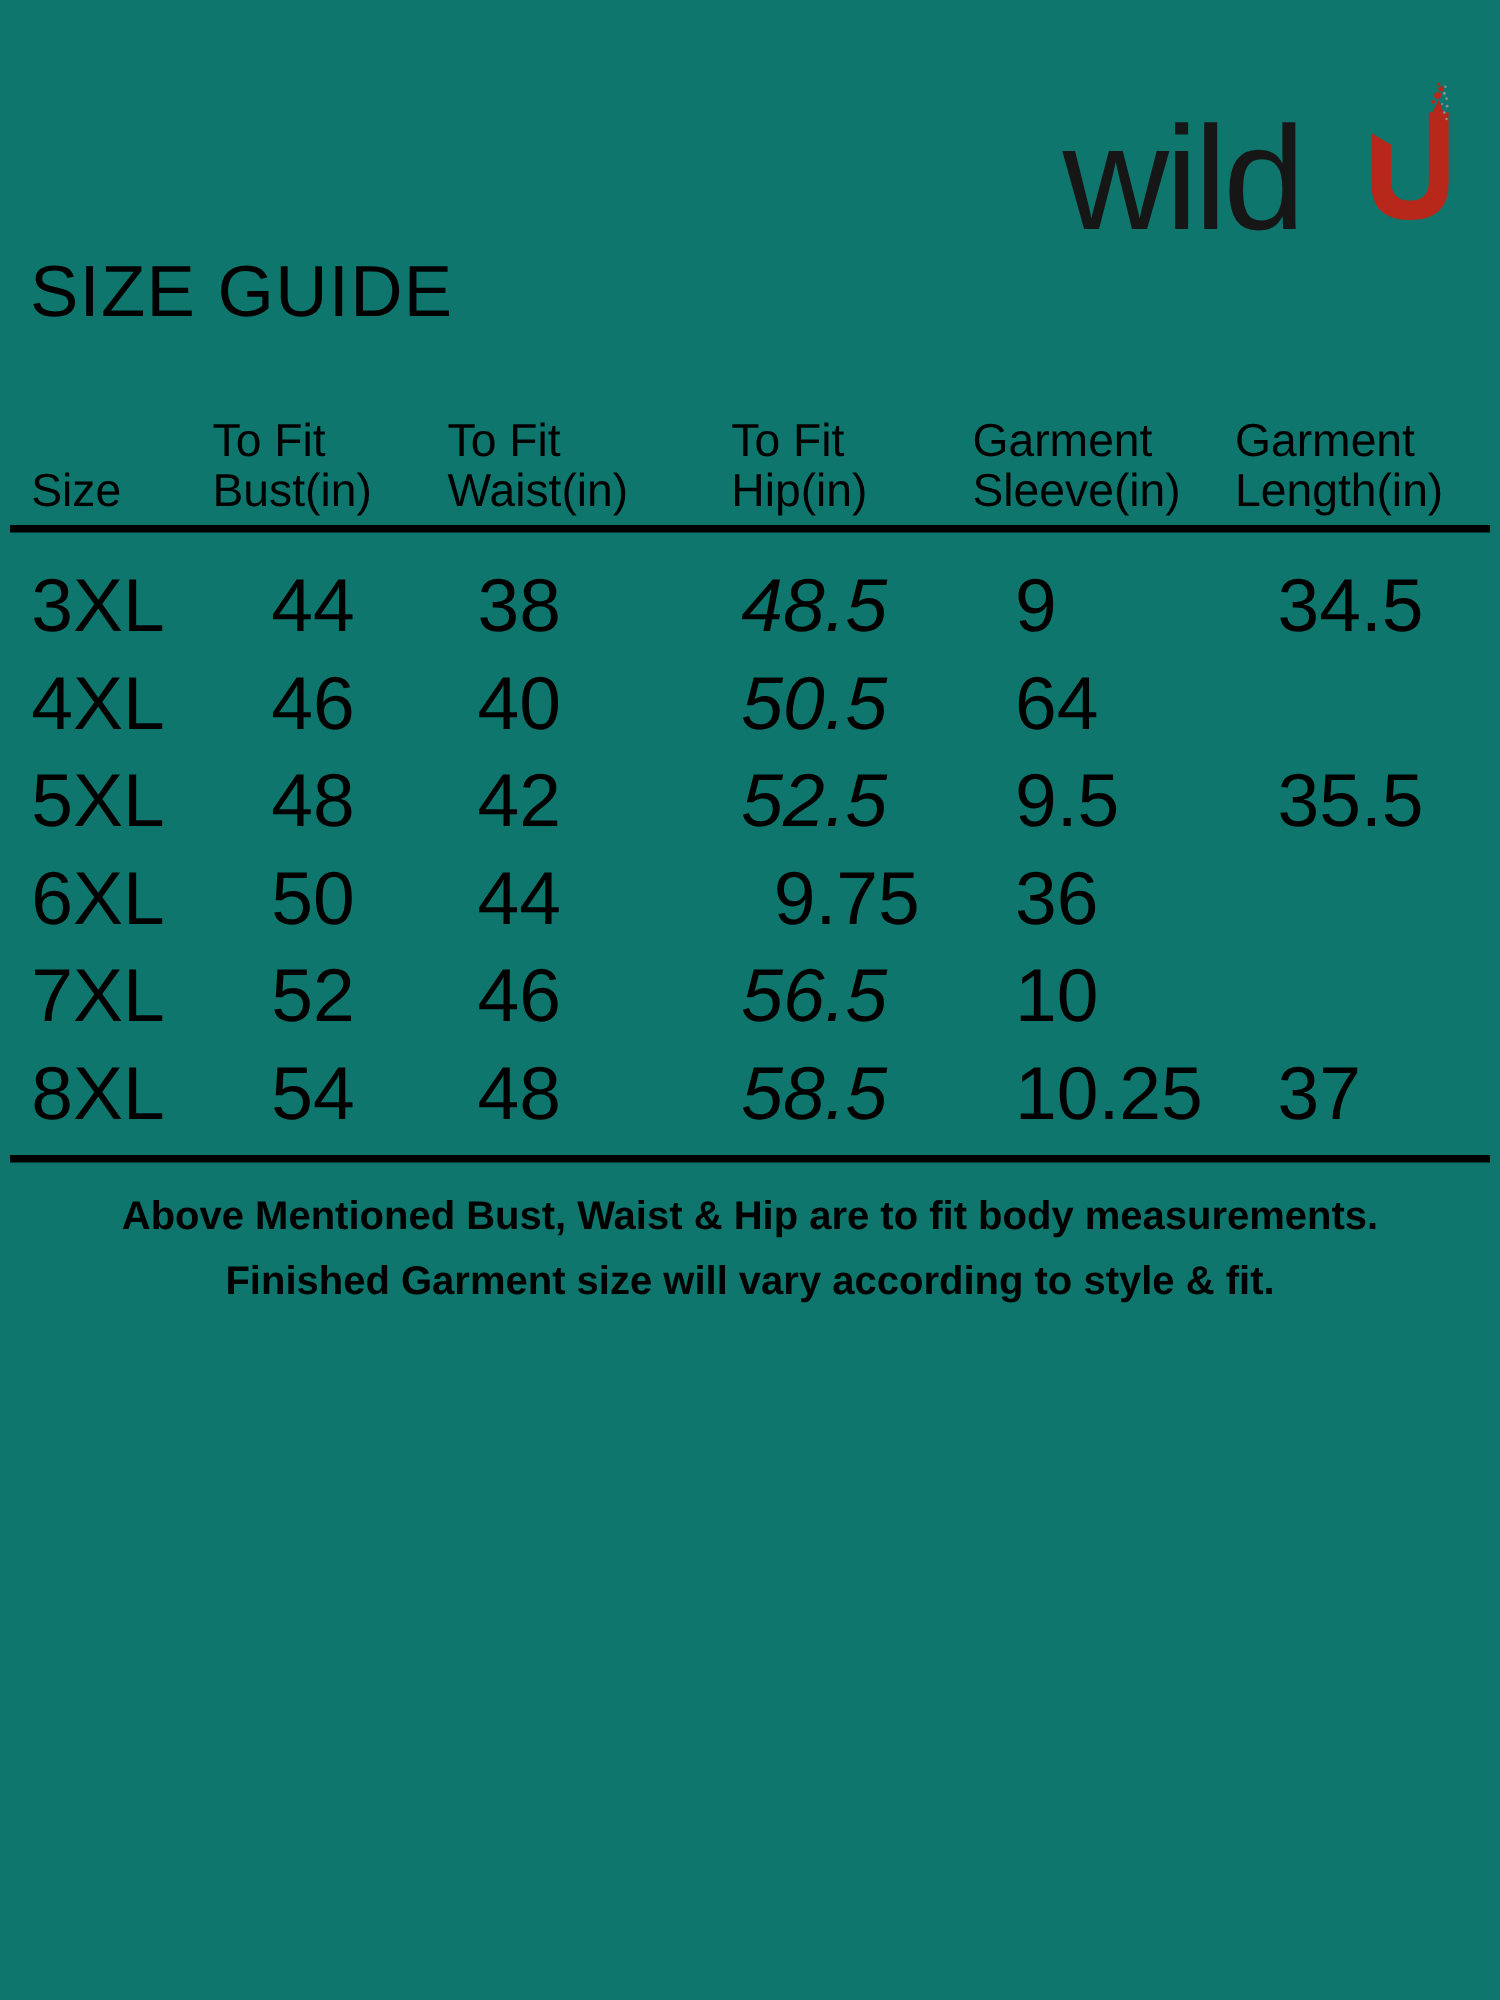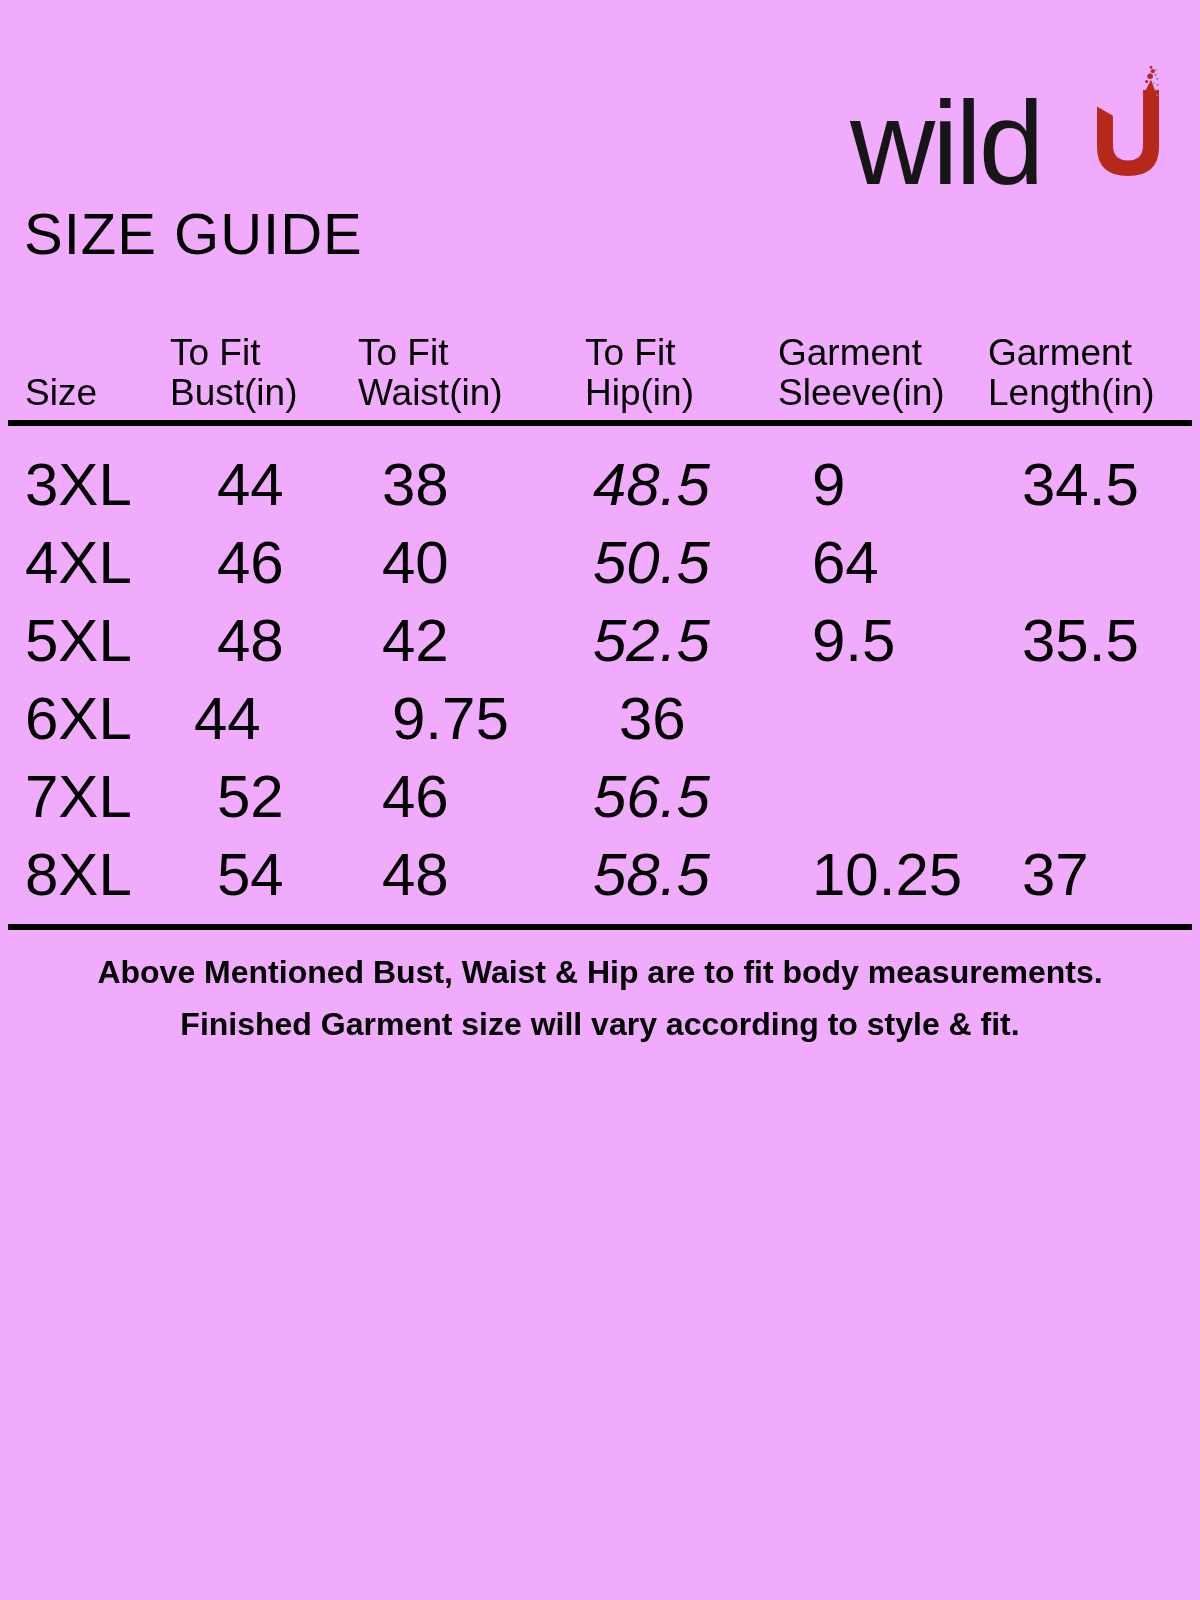--- a/index.html
+++ b/index.html
@@ -1,19 +1,19 @@
 <!DOCTYPE html>
 <html><head>
 <meta charset="utf-8">
 <style>
   html,body{margin:0;padding:0;background:#ffffff;}
   .canvas{
     position:relative;
     width:1200px;height:1600px;
-    background:#f0abfc;
+    background:#0f766e;
     font-family:"Liberation Sans", sans-serif;
     color:#000000;
     overflow:hidden;
   }
 
   
   .logo-wild{
     position:absolute;
     left:850px;top:84px;
     font-size:118px;line-height:1;
@@ -149,30 +149,32 @@
       <div>5XL</div>
       <div class="pad-bust">48</div>
       <div class="pad-waist">42</div>
       <div class="pad-hip">52.5</div>
       <div class="pad-sleeve">9.5</div>
       <div class="pad-length">35.5</div>
     </div>
 
     <div class="row">
       <div>6XL</div>
+      <div class="pad-bust">50</div>
       <div class="pad-waist">44</div>
       <div class="pad-sleeve">9.75</div>
       <div class="pad-length">36</div>
     </div>
 
     <div class="row">
       <div>7XL</div>
       <div class="pad-bust">52</div>
       <div class="pad-waist">46</div>
       <div class="pad-hip">56.5</div>
+      <div class="pad-sleeve">10</div>
     </div>
 
     <div class="row">
       <div>8XL</div>
       <div class="pad-bust">54</div>
       <div class="pad-waist">48</div>
       <div class="pad-hip">58.5</div>
       <div class="pad-sleeve">10.25</div>
       <div class="pad-length">37</div>
     </div>

